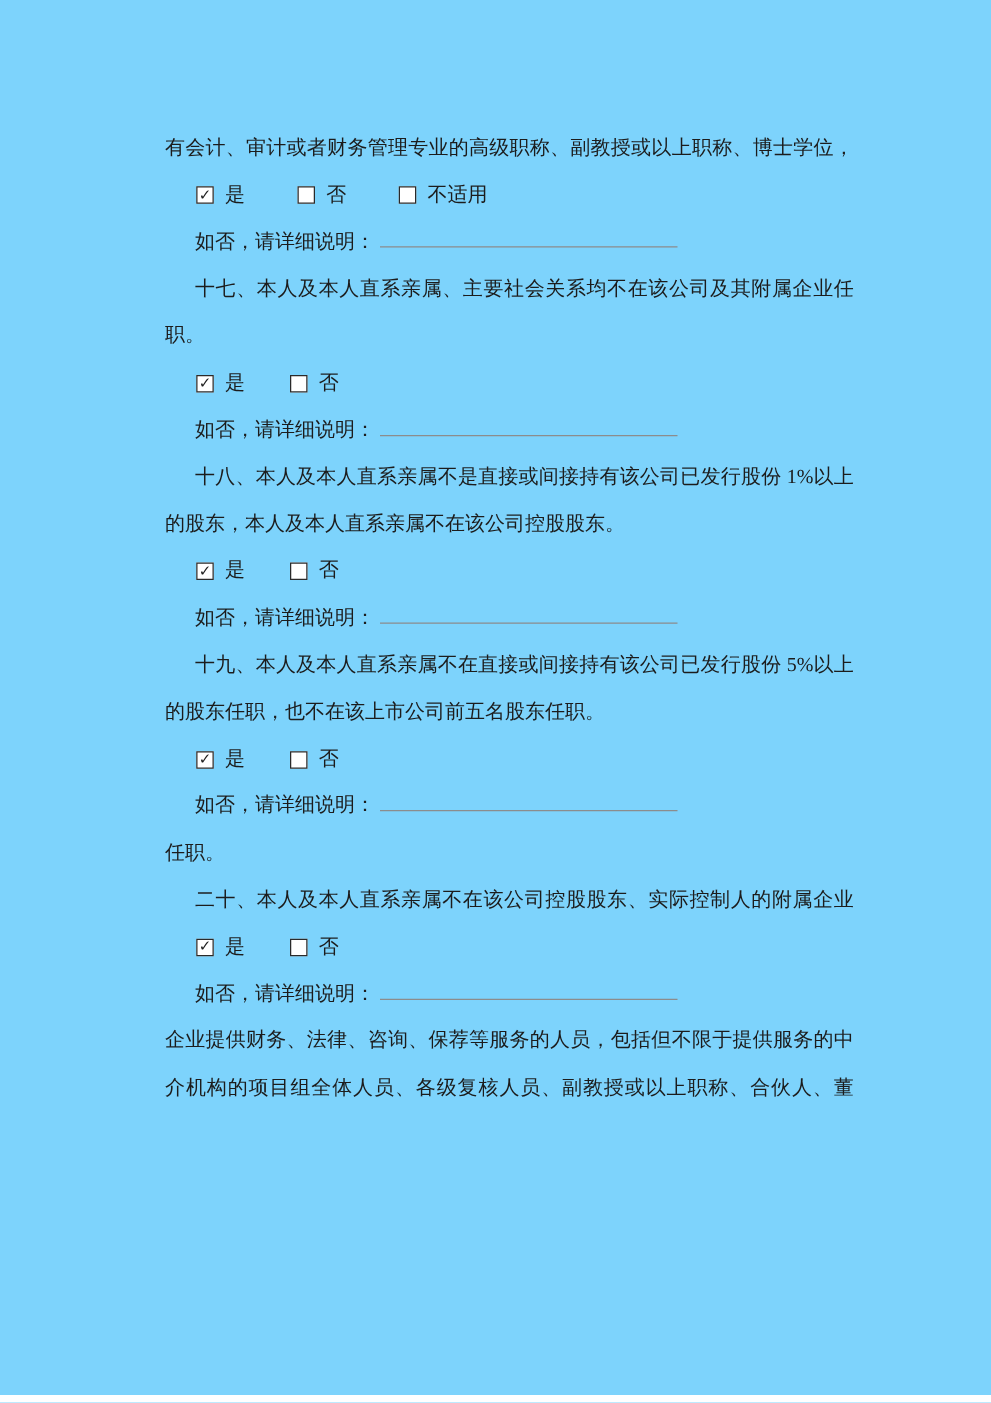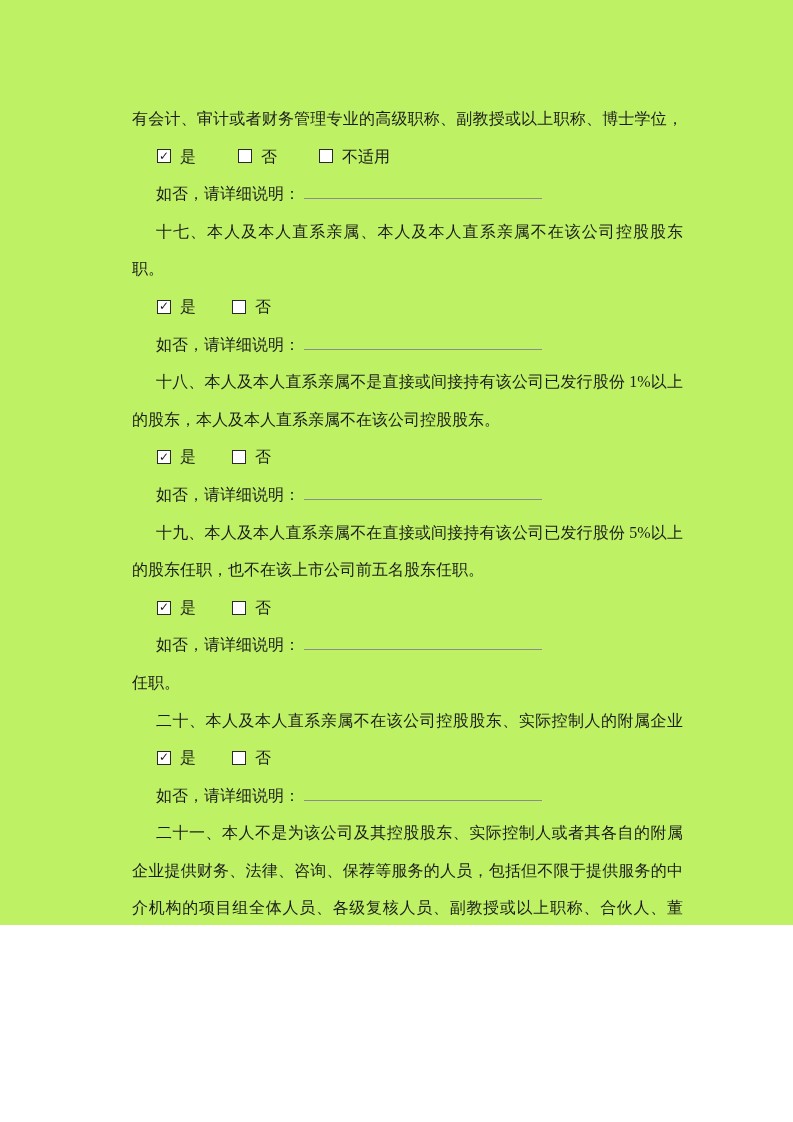--- a/index.html
+++ b/index.html
@@ -3,23 +3,23 @@
 <meta charset="utf-8">
 <style>
   html, body {
     margin: 0;
     padding: 0;
     background: #ffffff;
   }
   .page {
     position: relative;
     width: 793px;
-    height: 925px;
+    height: 1116px;
     box-sizing: border-box;
-    background: #bef264;
+    background: #7dd3fc;
     padding: 100px 110px 0 132px;
     font-family: "Liberation Serif", "DejaVu Serif", serif;
     font-size: 16px;
     line-height: 37.6px;
     color: #1c1c1c;
     overflow: hidden;
   }
   .sec { margin: 0; padding: 0; }
   .line {
     height: 37.6px;
@@ -100,21 +100,21 @@
         <span class="cb"></span>
         <span class="opt-label">不适用</span>
       </span>
     </div>
     <div class="explain">
       <span>如否，请详细说明：</span><span class="blank"></span>
     </div>
   </div>
 
   <div class="sec">
-    <div class="line full indent">十七、本人及本人直系亲属、本人及本人直系亲属不在该公司控股股东</div>
+    <div class="line full indent">十七、本人及本人直系亲属、主要社会关系均不在该公司及其附属企业任</div>
     <div class="line">职。</div>
     <div class="opts">
       <span class="opt">
         <span class="cb">
             <i class="mark">✓</i>
           </span>
         <span class="opt-label">是</span>
       </span>
       <span class="opt">
         <span class="cb"></span>
@@ -180,18 +180,17 @@
         <span class="cb"></span>
         <span class="opt-label">否</span>
       </span>
     </div>
     <div class="explain">
       <span>如否，请详细说明：</span><span class="blank"></span>
     </div>
   </div>
 
   <div class="sec">
-    <div class="line full indent">二十一、本人不是为该公司及其控股股东、实际控制人或者其各自的附属</div>
     <div class="line full">企业提供财务、法律、咨询、保荐等服务的人员，包括但不限于提供服务的中</div>
     <div class="line full">介机构的项目组全体人员、各级复核人员、副教授或以上职称、合伙人、董</div>
   </div>
 
 </div>
 
 </body></html>

